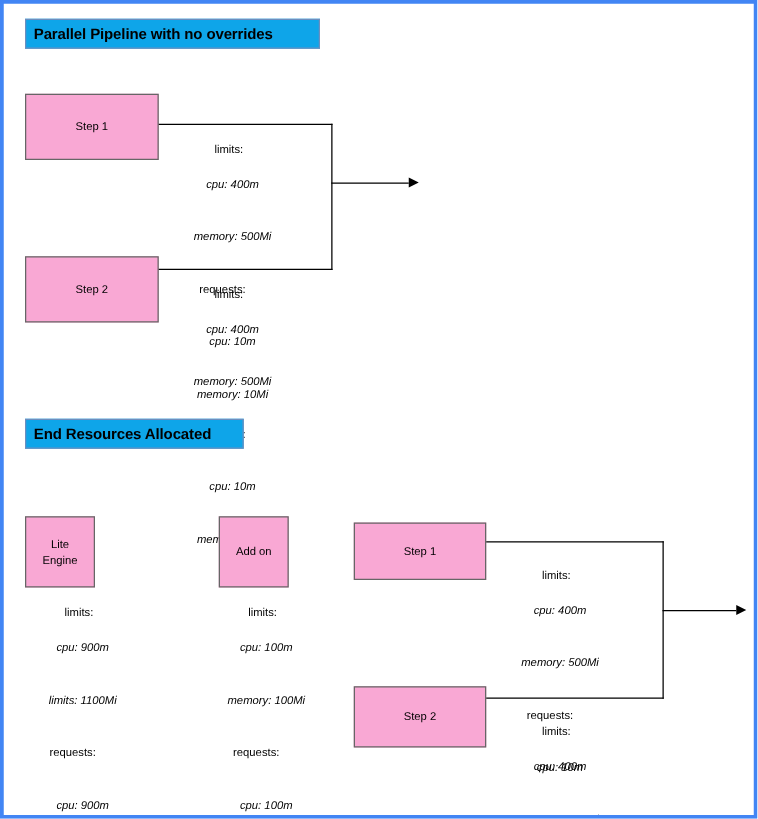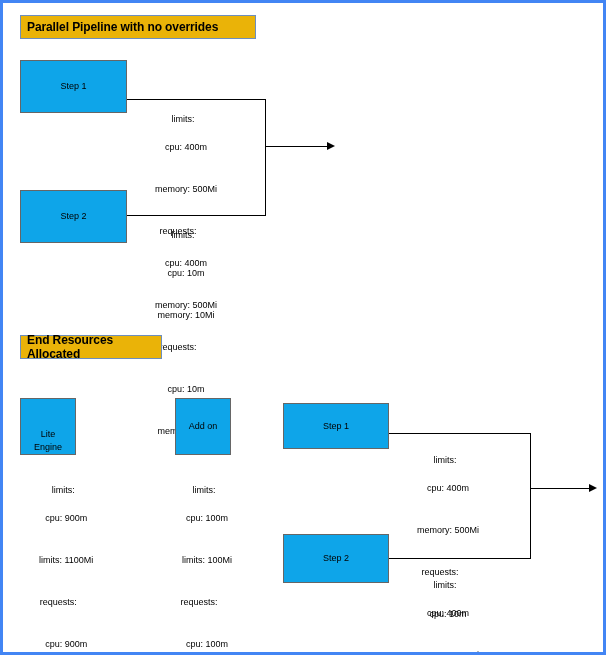--- a/index.html
+++ b/index.html
@@ -13,55 +13,57 @@
     height: 655px;
     background: #ffffff;
     border: 3px solid #4285f4;
     box-sizing: border-box;
     overflow: hidden;
     font-family: "Liberation Sans", sans-serif;
     color: #000000;
   }
   .banner {
     position: absolute;
-    background: #eab308;
+    background: #0ea5e9;
     border: 1px solid #6c8ebf;
     box-sizing: border-box;
     font-size: 12px;
     font-weight: bold;
     color: #000000;
     display: flex;
     align-items: center;
     padding-left: 6px;
     letter-spacing: -0.1px;
   }
   .node {
     position: absolute;
-    background: #0ea5e9;
+    background: #f9a8d4;
     border: 1px solid #666666;
     box-sizing: border-box;
     font-size: 9px;
     color: #000000;
     display: flex;
     align-items: center;
     justify-content: center;
     text-align: center;
     line-height: 13px;
+    margin-top: 15px;
   }
   .spec {
     position: absolute;
     font-size: 9px;
     line-height: 14px;
     color: #000000;
     white-space: pre;
     text-align: center;
   }
   .spec .ind {
     display: block;
     padding-left: 16px;
+    font-style: italic;
   }
   .line-h {
     position: absolute;
     height: 0;
     border-top: 1px solid #000000;
   }
   .line-v {
     position: absolute;
     width: 0;
     border-left: 1px solid #000000;
@@ -109,25 +111,25 @@
 
   <div class="spec" style="left:136px; top:211px;">
     <span>limits:</span>
     <span class="ind">cpu: 400m</span>
     <span class="ind">memory: 500Mi</span>
     <span style="display:block">requests:</span>
     <span class="ind">cpu: 10m</span>
     <span class="ind">memory: 10Mi</span>
   </div>
 
-  <div class="banner" style="left:17px; top:332px; width:142px; height:24px;">
+  <div class="banner" style="left:17px; top:332px; width:175px; height:24px;">
     <span>End Resources Allocated</span>
   </div>
 
-  <div class="node" style="left:17px; top:395px; width:56px; height:57px; white-space:pre-line;align-items:flex-end;">
+  <div class="node" style="left:17px; top:395px; width:56px; height:57px; white-space:pre-line;">
     <span>Lite
 Engine</span>
   </div>
 
   <div class="node" style="left:172px; top:395px; width:56px; height:57px;">
     <span>Add on</span>
   </div>
 
   <div class="node" style="left:280px; top:400px; width:106px; height:46px;">
     <span>Step 1</span>
@@ -148,21 +150,21 @@
     <span class="ind">cpu: 900m</span>
     <span class="ind">limits: 1100Mi</span>
     <span style="display:block">requests:</span>
     <span class="ind">cpu: 900m</span>
     
   </div>
 
   <div class="spec" style="left:163px; top:466px;">
     <span>limits:</span>
     <span class="ind">cpu: 100m</span>
-    <span class="ind">limits: 100Mi</span>
+    <span class="ind">memory: 100Mi</span>
     <span style="display:block">requests:</span>
     <span class="ind">cpu: 100m</span>
     
   </div>
 
   <div class="spec" style="left:398px; top:436px;">
     <span>limits:</span>
     <span class="ind">cpu: 400m</span>
     <span class="ind">memory: 500Mi</span>
     <span style="display:block">requests:</span>

